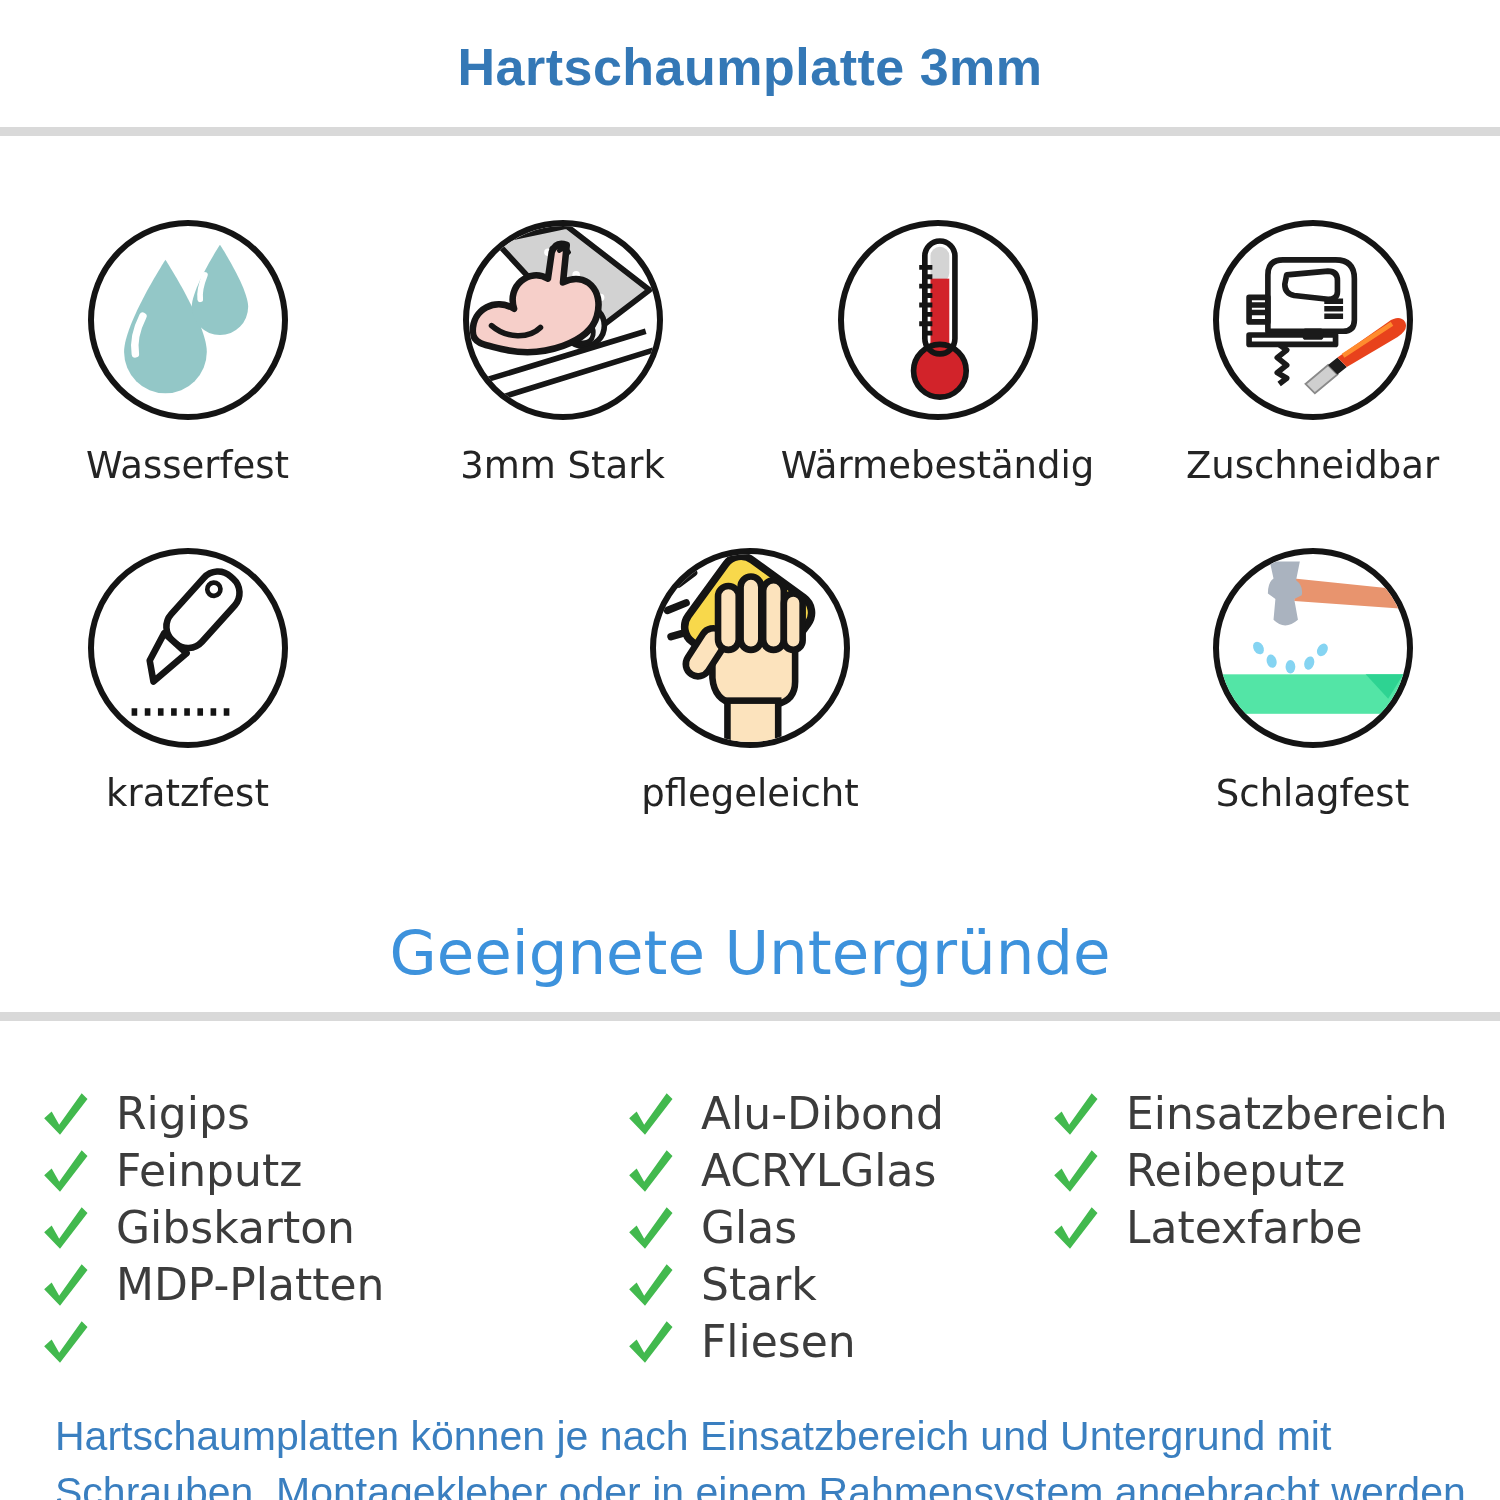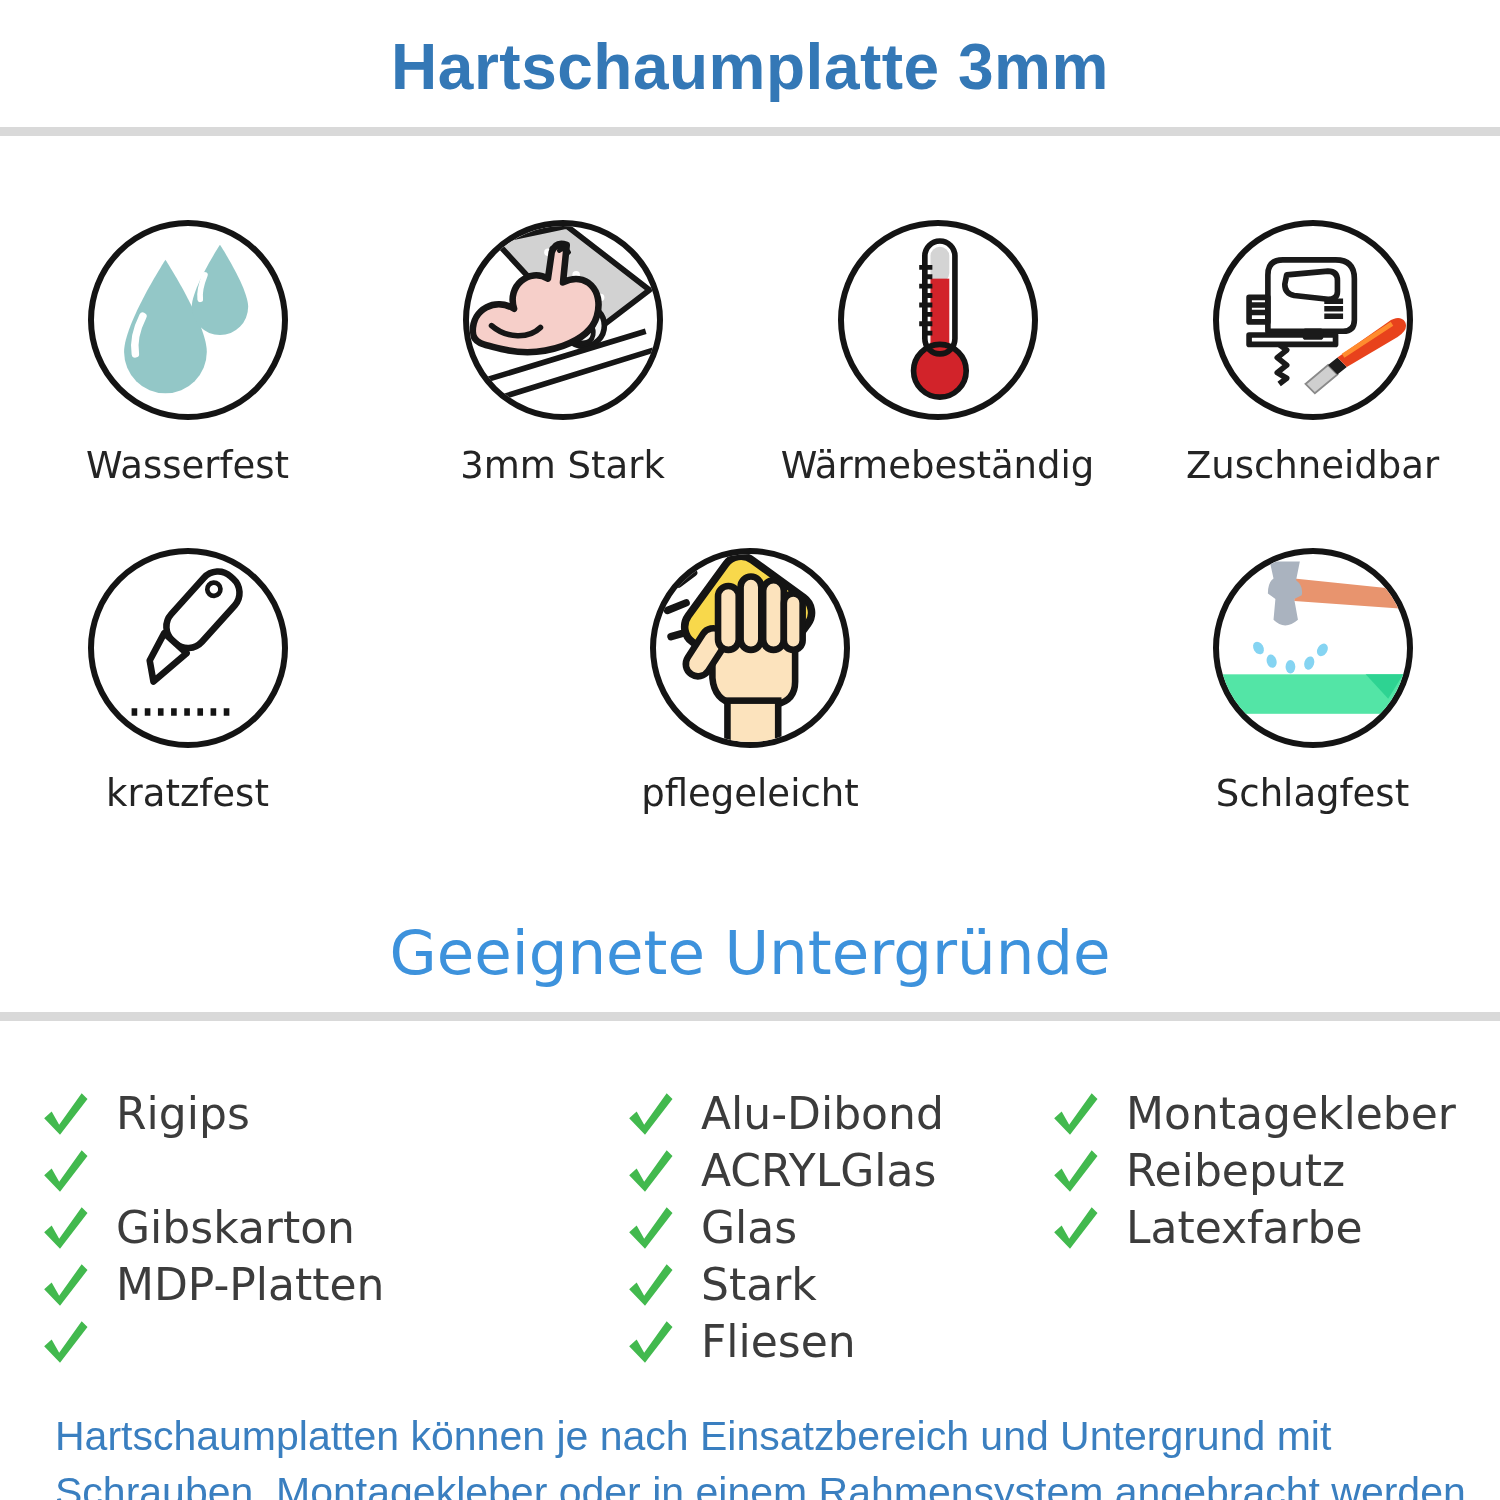--- a/index.html
+++ b/index.html
@@ -1,21 +1,21 @@
 <!DOCTYPE html>
 <html><head>
 <meta charset="utf-8">
 <style>
   html,body{margin:0;padding:0;}
   body{
     width:1500px;height:1500px;background:#ffffff;overflow:hidden;position:relative;
     font-family:"DejaVu Sans","Liberation Sans",sans-serif;
   }
   .page-title{
-    padding-top:34px;text-align:center;font-size:64px;line-height:66px;font-weight:600;
+    padding-top:34px;text-align:center;font-size:52px;line-height:66px;font-weight:600;
     color:#3478b6;font-family:"Liberation Sans",sans-serif;letter-spacing:0.5px;
   }
   .divider{height:9px;background:#d9d9d9;width:1500px;}
   .divider.first{margin-top:27px;}
   .divider.second{margin-top:20px;}
 
   .features-row{display:flex;}
   .features-row.row1{margin-top:84px;}
   .features-row.row2{margin-top:60px;justify-content:space-between;}
   .feature{width:375px;display:flex;flex-direction:column;align-items:center;}
@@ -196,20 +196,21 @@
     <div class="sub-item">
       <svg class="check" viewBox="0 0 60 60">
           <path d="M5 35 L14 27 L23 43 L50 5 L57 12 L24 55 Z" fill="#42b94e"></path>
         </svg>
       <span>Rigips</span>
     </div>
     <div class="sub-item">
       <svg class="check" viewBox="0 0 60 60">
           <path d="M5 35 L14 27 L23 43 L50 5 L57 12 L24 55 Z" fill="#42b94e"></path>
         </svg>
+      <span>Feinputz</span>
     </div>
     <div class="sub-item">
       <svg class="check" viewBox="0 0 60 60">
           <path d="M5 35 L14 27 L23 43 L50 5 L57 12 L24 55 Z" fill="#42b94e"></path>
         </svg>
       <span>Gibskarton</span>
     </div>
     <div class="sub-item">
       <svg class="check" viewBox="0 0 60 60">
           <path d="M5 35 L14 27 L23 43 L50 5 L57 12 L24 55 Z" fill="#42b94e"></path>
@@ -254,21 +255,21 @@
         </svg>
       <span>Fliesen</span>
     </div>
   </div>
 
   <div class="sub-col c3">
     <div class="sub-item">
       <svg class="check" viewBox="0 0 60 60">
           <path d="M5 35 L14 27 L23 43 L50 5 L57 12 L24 55 Z" fill="#42b94e"></path>
         </svg>
-      <span>Montagekleber</span>
+      <span>Einsatzbereich</span>
     </div>
     <div class="sub-item">
       <svg class="check" viewBox="0 0 60 60">
           <path d="M5 35 L14 27 L23 43 L50 5 L57 12 L24 55 Z" fill="#42b94e"></path>
         </svg>
       <span>Reibeputz</span>
     </div>
     <div class="sub-item">
       <svg class="check" viewBox="0 0 60 60">
           <path d="M5 35 L14 27 L23 43 L50 5 L57 12 L24 55 Z" fill="#42b94e"></path>

